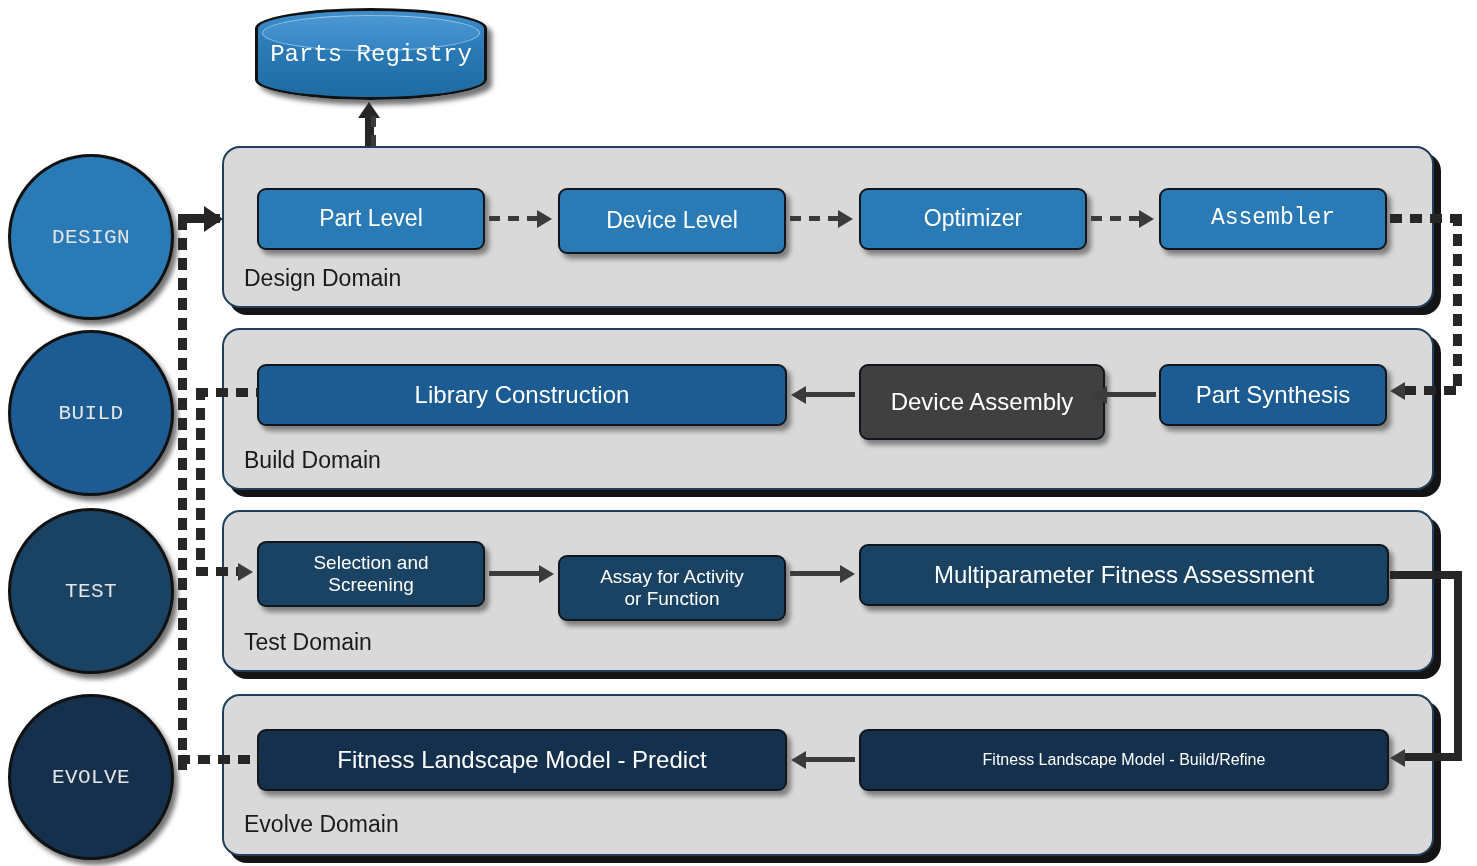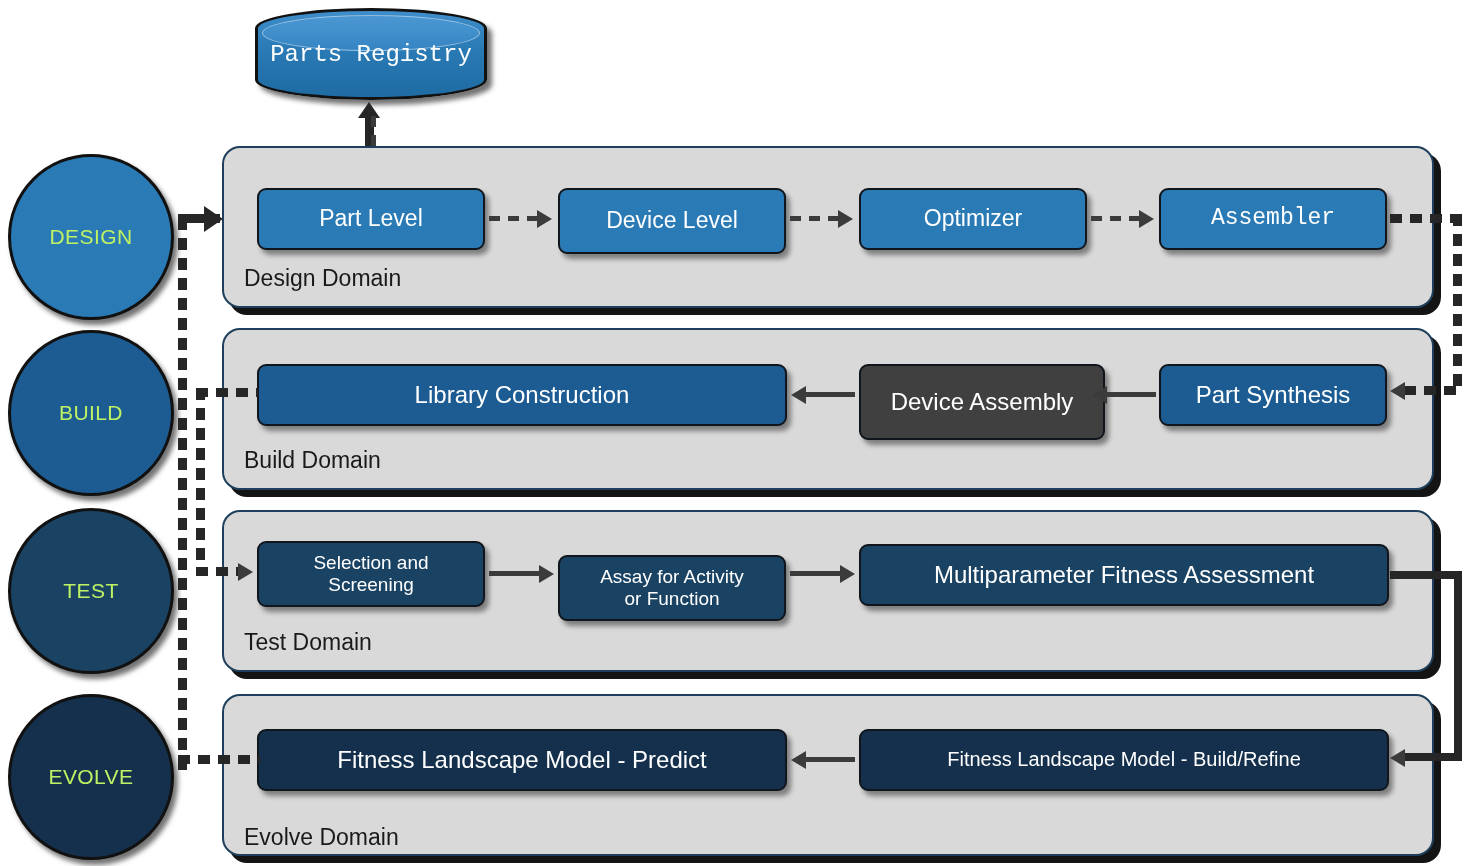--- a/index.html
+++ b/index.html
@@ -17,23 +17,24 @@
 
   
   .circle{
     position:absolute;
     border-radius:50%;
     border:3px solid #111111;
     box-shadow:4px 5px 5px rgba(0,0,0,.55);
     display:flex;
     align-items:center;
     justify-content:center;
-    color:#bef264;
+    color:#e5e5e5;
     font-size:21px;
     letter-spacing:.4px;
+    font-family:Liberation Mono, monospace;
   }
   .circle span{pointer-events:none;}
 
   
   .panel{
     position:absolute;
     background:#d9d9d9;
     border:2px solid #1f3f5c;
     border-radius:18px;
     box-shadow:7px 7px 0px rgba(0,0,0,.92);
@@ -139,21 +140,21 @@
   </div>
 
   <div class="panel" style="left:222px;top:146px;width:1208px;height:158px;"></div>
   <div class="panel" style="left:222px;top:328px;width:1208px;height:158px;"></div>
   <div class="panel" style="left:222px;top:510px;width:1208px;height:158px;"></div>
   <div class="panel" style="left:222px;top:694px;width:1208px;height:158px;"></div>
 
   <div class="panel-label" style="top:265px;left:244px;">Design Domain</div>
   <div class="panel-label" style="top:447px;left:244px;">Build Domain</div>
   <div class="panel-label" style="top:629px;left:244px;">Test Domain</div>
-  <div class="panel-label" style="top:811px;left:244px;margin-top:13px;">Evolve Domain</div>
+  <div class="panel-label" style="top:811px;left:244px;">Evolve Domain</div>
 
   <div class="node" style="left:257px;top:188px;width:228px;height:62px;background:#2a7ab5;font-size:23px;">
     <span>Part Level</span>
   </div>
   <div class="node" style="left:558px;top:188px;width:228px;height:66px;background:#2a7ab5;font-size:23px;">
     <span>Device Level</span>
   </div>
   <div class="node" style="left:859px;top:188px;width:228px;height:62px;background:#2a7ab5;font-size:23px;">
     <span>Optimizer</span>
   </div>
@@ -196,21 +197,21 @@
   </div>
 
   <div class="seg" style="left:489px;top:571px;width:52px;height:5px;"></div>
   <div class="arrow right" style="left:539px;top:565px;"></div>
   <div class="seg" style="left:790px;top:571px;width:52px;height:5px;"></div>
   <div class="arrow right" style="left:840px;top:565px;"></div>
 
   <div class="node" style="left:257px;top:729px;width:530px;height:62px;background:#15304c;font-size:24px;">
     <span>Fitness Landscape Model - Predict</span>
   </div>
-  <div class="node" style="left:859px;top:729px;width:530px;height:62px;background:#15304c;font-size:20px;">
+  <div class="node" style="left:859px;top:729px;width:530px;height:62px;background:#15304c;font-size:16px;">
     <span>Fitness Landscape Model - Build/Refine</span>
   </div>
 
   <div class="seg" style="left:805px;top:757px;width:50px;height:5px;"></div>
   <div class="arrow left" style="left:791px;top:751px;"></div>
 
   <div class="seg hdash-thick" style="left:1390px;top:214px;width:72px;height:9px;"></div>
   <div class="seg vdash-thick" style="left:1453px;top:214px;width:9px;height:176px;"></div>
   <div class="seg hdash-thick" style="left:1404px;top:386px;width:58px;height:9px;"></div>
   <div class="arrow left" style="left:1390px;top:382px;"></div>

